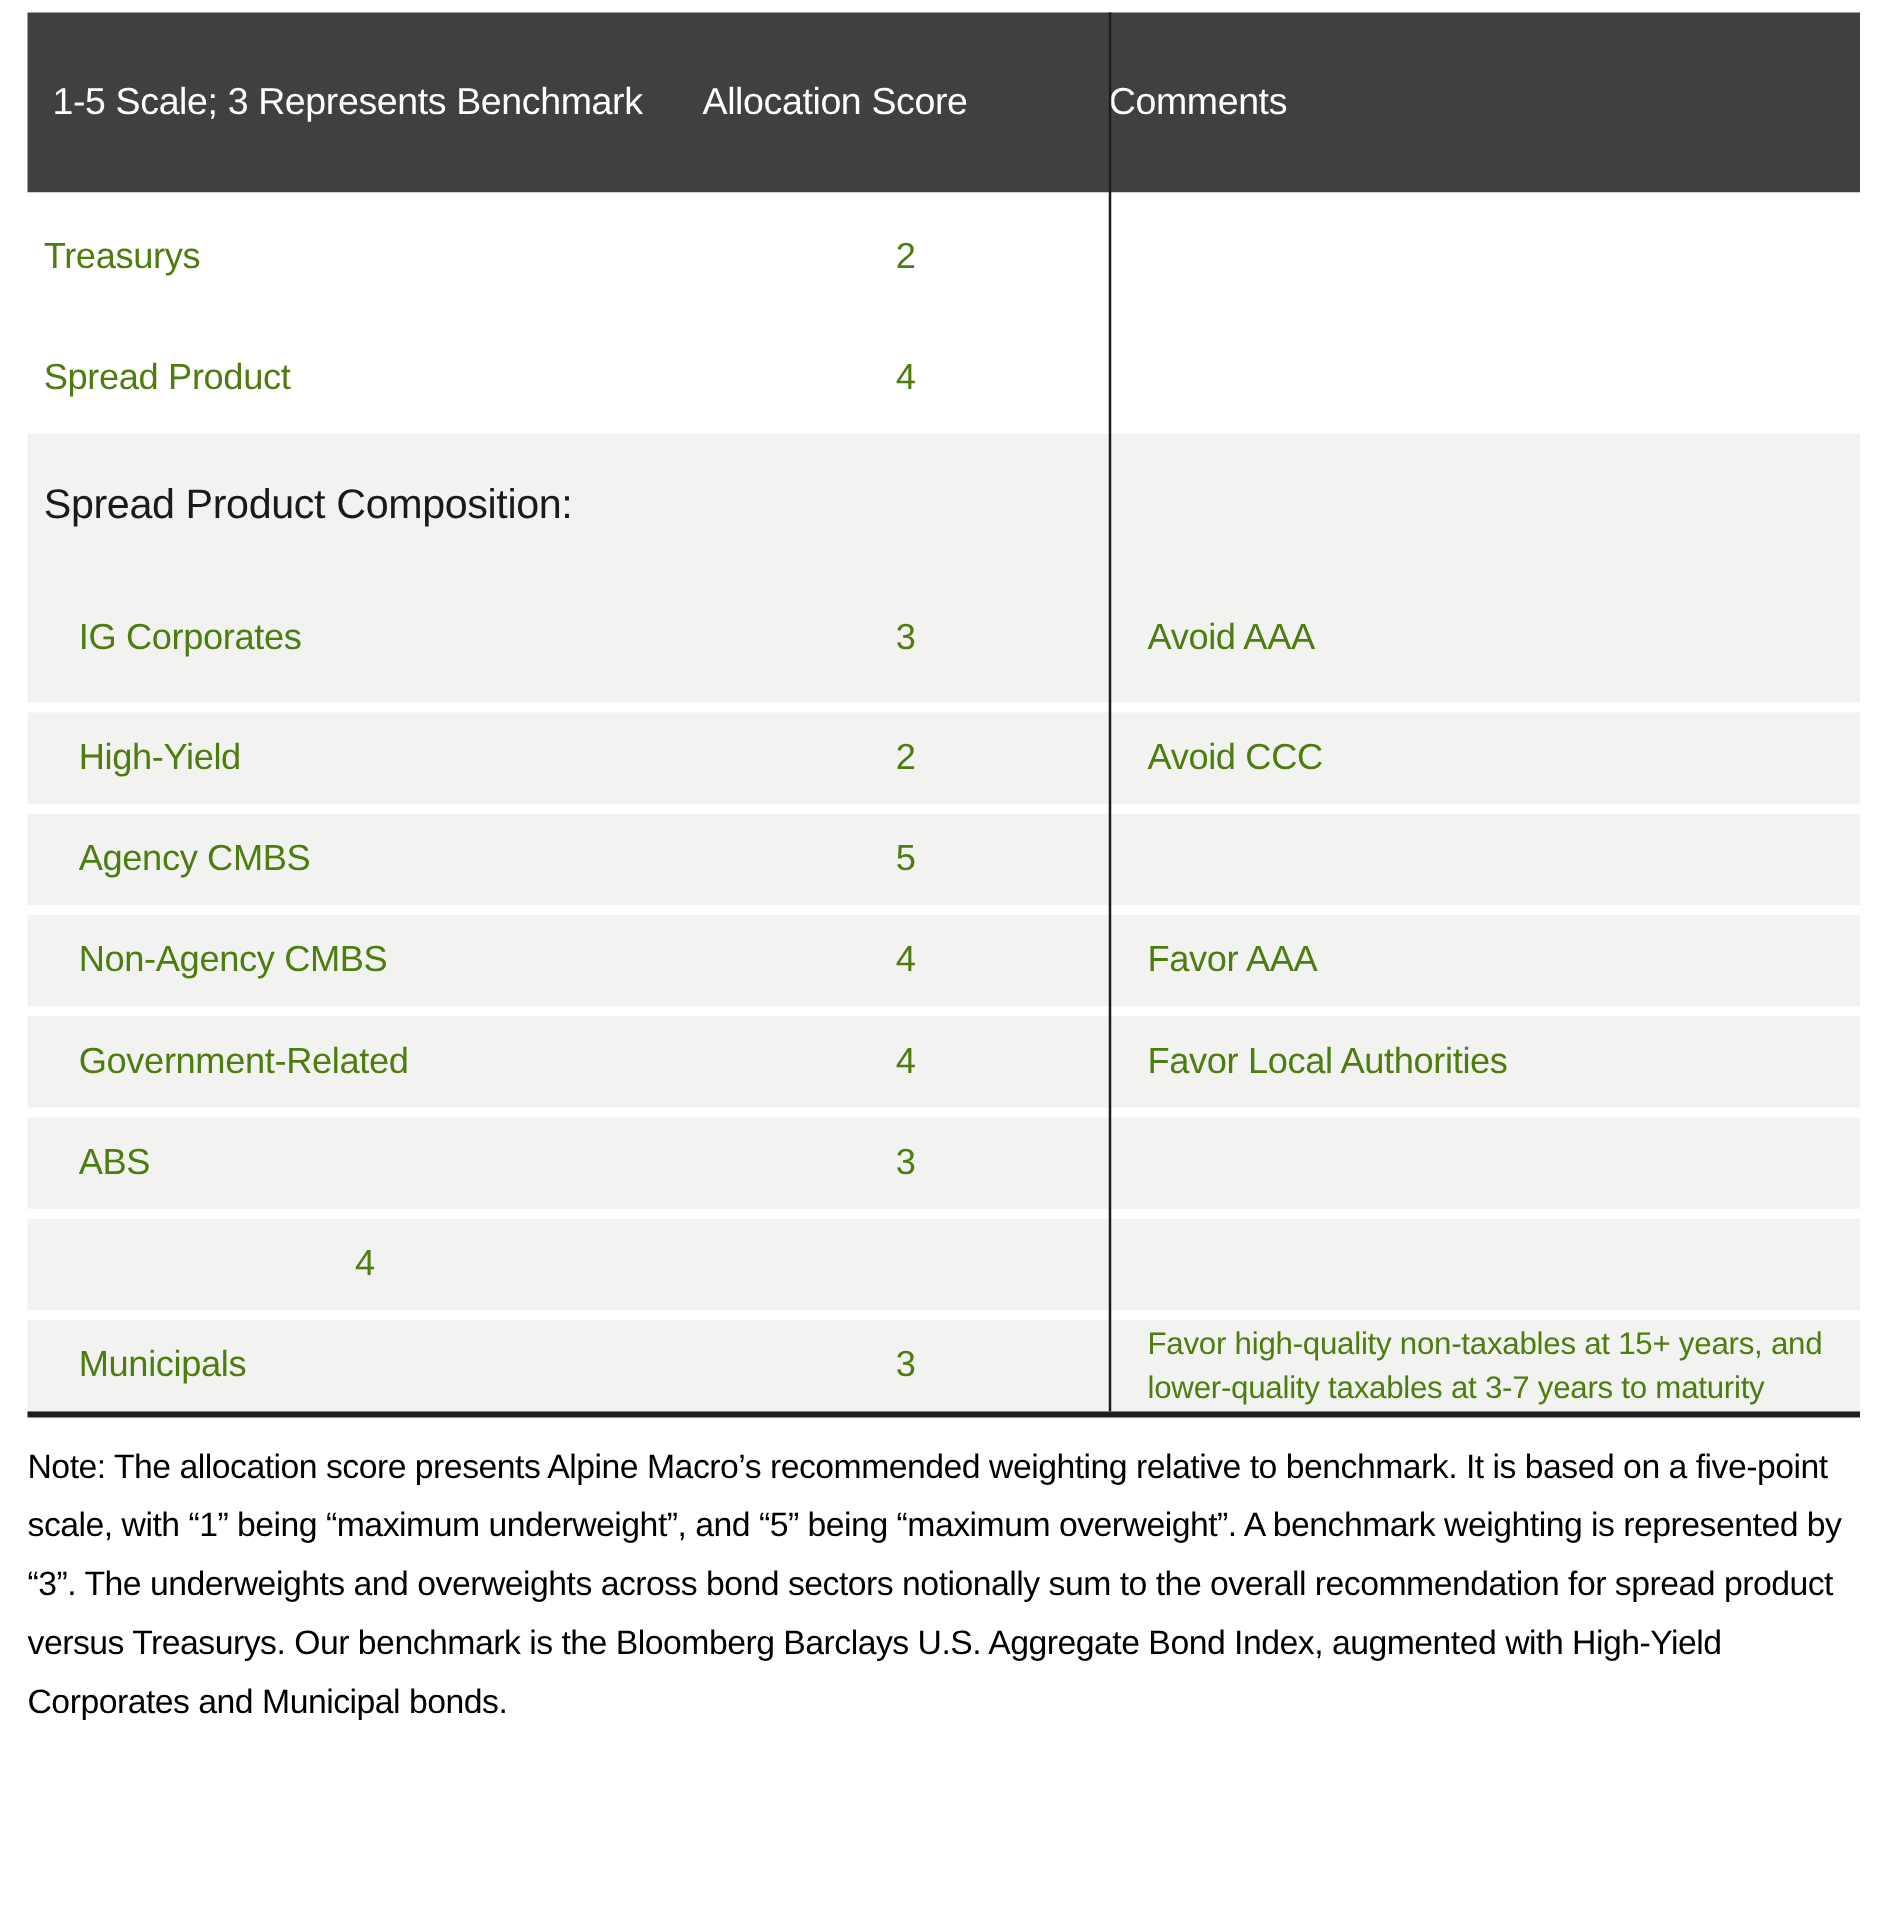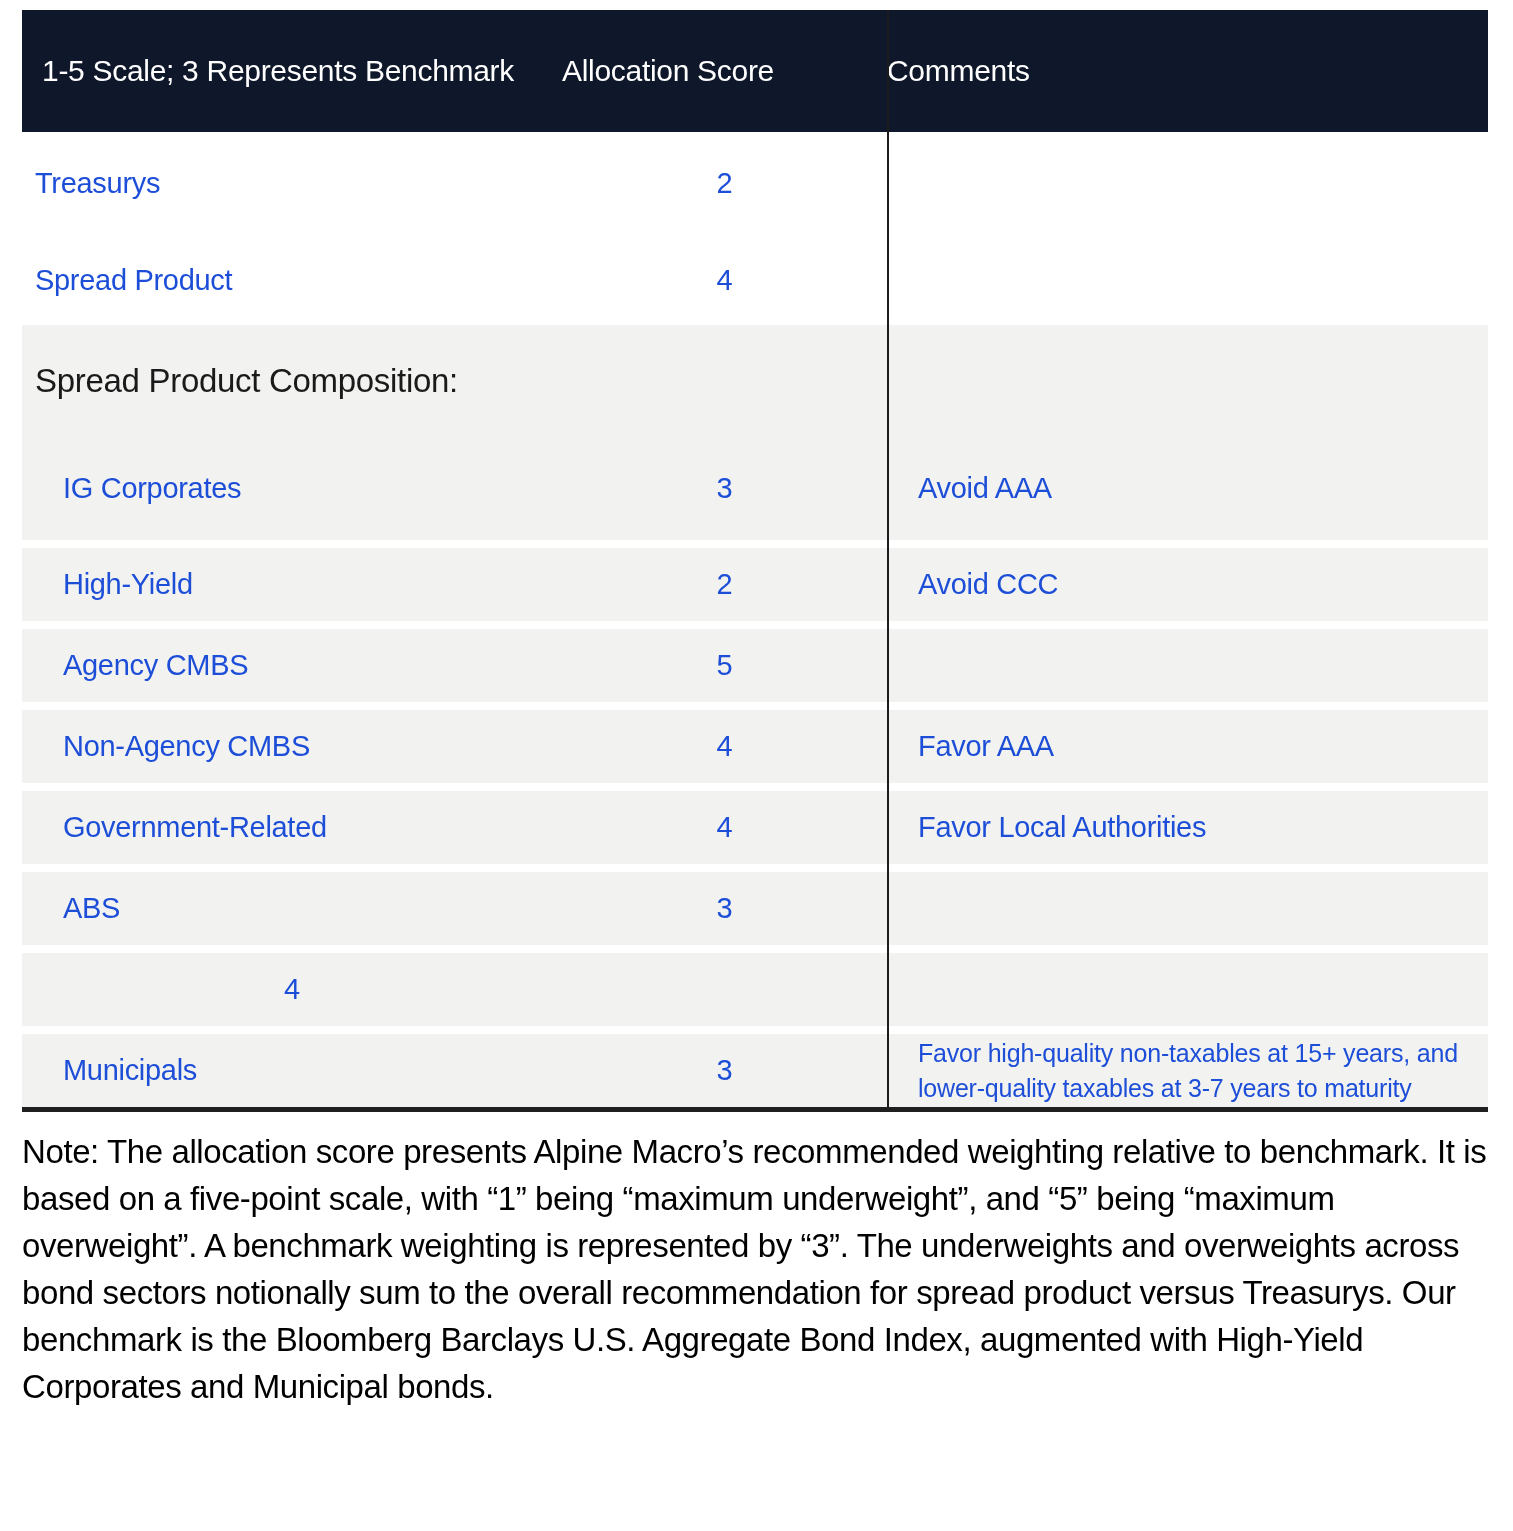--- a/index.html
+++ b/index.html
@@ -28,31 +28,31 @@
     width: 2px;
     background: #1c1c1c;
     z-index: 5;
   }
   .grid-row {
     display: grid;
     grid-template-columns: 540px 325px 601px;
     align-items: center;
   }
   .thead {
-    height: 122px;
-    background: #0f172a;
+    height: 144px;
+    background: #404040;
     color: #ffffff;
     font-size: 30px;
   }
   .th-scale { padding-left: 20px; }
   .th-center { text-align: left; }
 
   .body-row {
     font-size: 29px;
-    color: #1d4ed8;
+    color: #4d7c0f;
   }
   .body-row .label { padding-left: 13px; }
   .body-row.sub .label { padding-left: 41px; }
   .body-row .score { text-align: center; }
   .body-row .comment { padding-left: 31px; padding-right: 12px; }
 
   .r-white-1 { height: 103px; background: #ffffff; }
   .r-white-2 { height: 90px;  background: #ffffff; }
 
   .band-a { background: #f2f2f1; }
@@ -72,21 +72,21 @@
     margin-top: 8px;
   }
   .comment.two-line {
     font-size: 25px;
     line-height: 35px;
     letter-spacing: -0.2px;
   }
 
   .note {
     margin: 16px 25px 0 22px;
-    font-size: 33px;
+    font-size: 27px;
     line-height: 47px;
     letter-spacing: -0.4px;
     color: #000000;
   }
 </style>
 </head>
 <body>
 
 <div class="figure">
   <div class="alloc-table">

